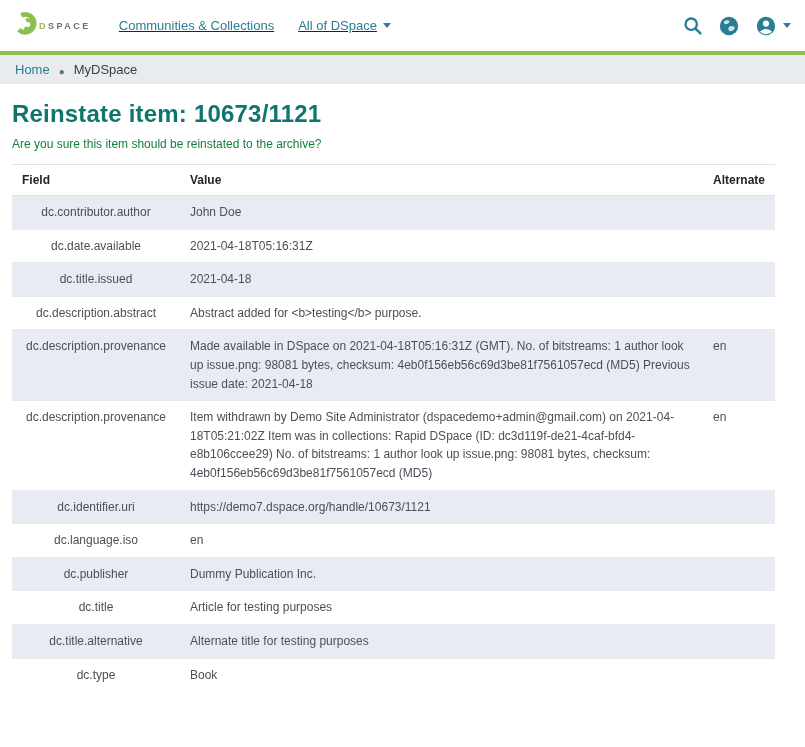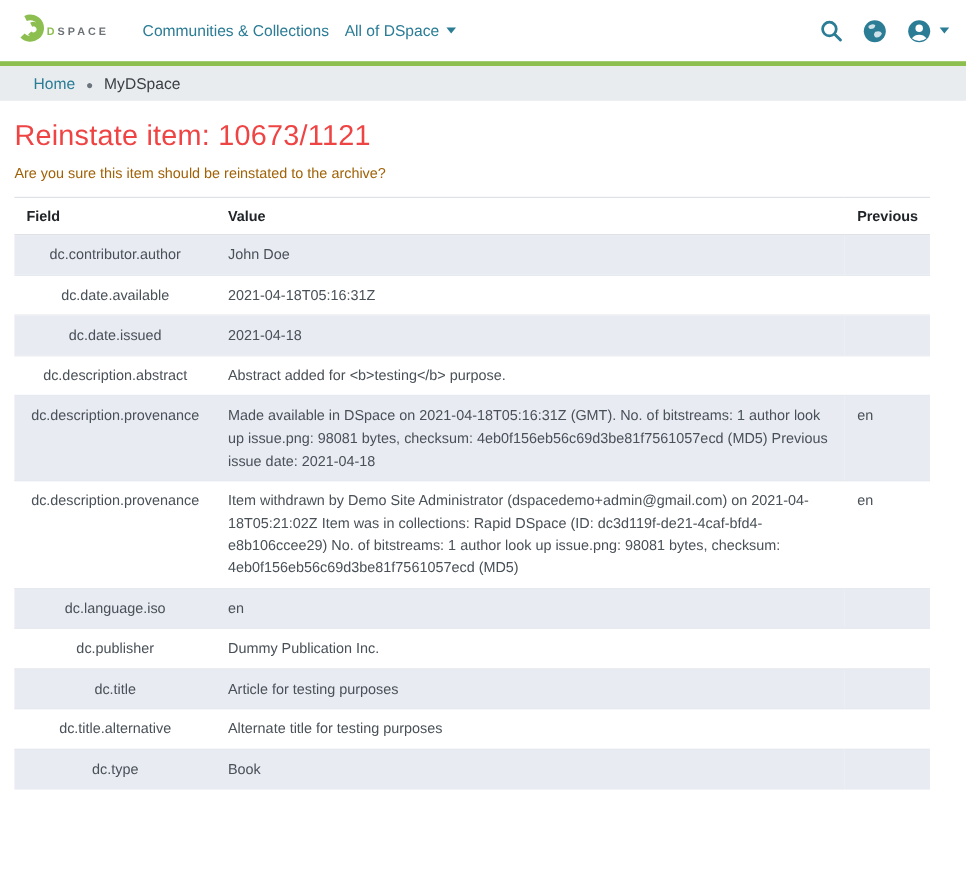--- a/index.html
+++ b/index.html
@@ -10,36 +10,36 @@
     height: 55px;
     border-bottom: 4px solid #8cbf50;
     display: flex;
     align-items: center;
     padding: 0 14px;
     background: #fff;
   }
   .logo { display: flex; align-items: center; cursor: pointer; margin-right: 28px; }
   .logo-text { display: block; font-size: 9px; font-weight: bold; letter-spacing: 2.5px; color: #6c7175; margin-top: 1px; }
   .logo-text::first-letter { color: #8cbf50; }
-  .nav-links { display: flex; align-items: flex-end; gap: 13px; }
+  .nav-links { display: flex; align-items: flex-end; gap: 24px; text-decoration: underline; }
   .nav-link { font-size: 13px; color: #2b7c95; text-decoration: none; cursor: pointer; display: flex; align-items: center; }
   .caret { display: inline-block; width: 0; height: 0; border-left: 4px solid transparent; border-right: 4px solid transparent; border-top: 5px solid currentColor; margin-left: 6px; }
   .nav-right { margin-left: auto; display: flex; align-items: center; gap: 15px; }
   .icon-btn { cursor: pointer; display: flex; align-items: center; color: #2b7c95; }
 
   
-  .breadcrumb { background: #e9ecef; padding: 7px 28px; font-size: 13px; display: flex; align-items: flex-end; }
+  .breadcrumb { background: #e9ecef; padding: 7px 15px; font-size: 13px; display: flex; align-items: flex-end; }
   .breadcrumb a { color: #2b7c95; text-decoration: none; cursor: pointer; }
   .crumb-sep { color: #6c757d; margin: 0 9px; font-size: 10px; }
   .crumb-current { color: #3b4045; }
 
   
   .main { padding: 16px 30px 20px 12px; }
-  .page-title { font-size: 24px; font-weight: 400; color: #ef4444; letter-spacing: .2px; }
-  .page-subtitle { font-size: 12px; color: #a16207; margin-top: 9px; margin-bottom: 13px; }
+  .page-title { font-size: 24px; font-weight: 700; color: #0f766e; letter-spacing: .2px; }
+  .page-subtitle { font-size: 12px; color: #15803d; margin-top: 9px; margin-bottom: 13px; }
 
   table.meta { width: 100%; border-collapse: collapse; font-size: 12px; }
   table.meta th {
     text-align: left; font-weight: bold; color: #212529;
     padding: 8px 10px;
     border-top: 1px solid #dee2e6;
     border-bottom: 1px solid #dee2e6;
   }
   table.meta td {
     padding: 7px 10px;
@@ -115,53 +115,58 @@
   <table class="meta">
     <colgroup>
         <col class="c-field">
         <col>
         <col class="c-lang">
       </colgroup>
     <thead>
       <tr>
         <th>Field</th>
         <th>Value</th>
-        <th>Previous</th>
+        <th>Alternate</th>
       </tr>
     </thead>
     <tbody>
         <tr>
     <td class="field-cell">dc.contributor.author</td>
     <td>John Doe</td>
     <td></td>
   </tr>
         <tr>
     <td class="field-cell">dc.date.available</td>
     <td>2021-04-18T05:16:31Z</td>
     <td></td>
   </tr>
         <tr>
-    <td class="field-cell">dc.date.issued</td>
+    <td class="field-cell">dc.title.issued</td>
     <td>2021-04-18</td>
     <td></td>
   </tr>
         <tr>
     <td class="field-cell">dc.description.abstract</td>
     <td>Abstract added for &lt;b&gt;testing&lt;/b&gt; purpose.</td>
     <td></td>
   </tr>
         <tr>
     <td class="field-cell">dc.description.provenance</td>
     <td>Made available in DSpace on 2021-04-18T05:16:31Z (GMT). No. of bitstreams: 1 author look up issue.png: 98081 bytes, checksum: 4eb0f156eb56c69d3be81f7561057ecd (MD5) Previous issue date: 2021-04-18</td>
     <td>en</td>
   </tr>
         <tr>
     <td class="field-cell">dc.description.provenance</td>
     <td>Item withdrawn by Demo Site Administrator (dspacedemo+admin@gmail.com) on 2021-04-18T05:21:02Z Item was in collections: Rapid DSpace (ID: dc3d119f-de21-4caf-bfd4-e8b106ccee29) No. of bitstreams: 1 author look up issue.png: 98081 bytes, checksum: 4eb0f156eb56c69d3be81f7561057ecd (MD5)</td>
     <td>en</td>
+  </tr>
+        <tr>
+    <td class="field-cell">dc.identifier.uri</td>
+    <td>https://demo7.dspace.org/handle/10673/1121</td>
+    <td></td>
   </tr>
         <tr>
     <td class="field-cell">dc.language.iso</td>
     <td>en</td>
     <td></td>
   </tr>
         <tr>
     <td class="field-cell">dc.publisher</td>
     <td>Dummy Publication Inc.</td>
     <td></td>

